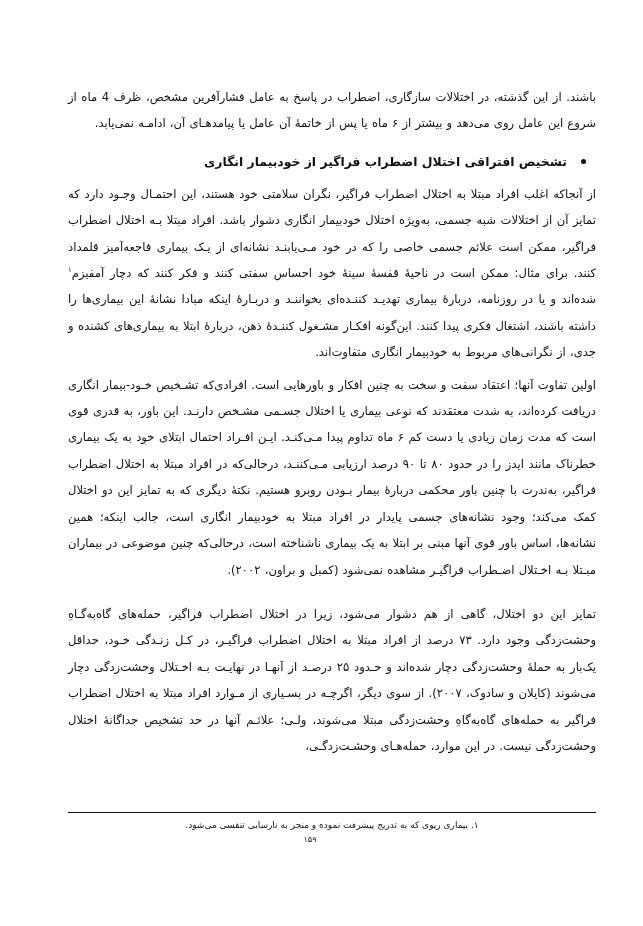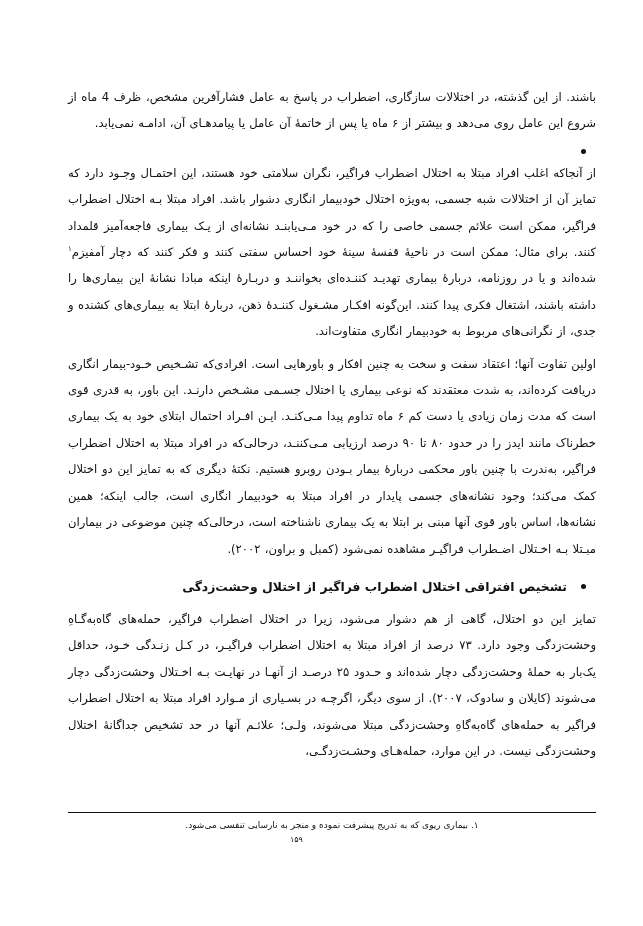--- a/index.html
+++ b/index.html
@@ -72,52 +72,49 @@
       text-align: center;
       font-size: 9px;
       line-height: 14px;
       margin: 0;
     }
     .page-number {
       position: absolute;
       left: 290px;
       top: 834px;
       width: 40px;
-      text-align: left;
+      text-align: center;
       font-size: 8px;
       line-height: 12px;
       direction: rtl;
     }
   </style>
 </head>
 <body>
 
 <div class="page">
 
   <p class="para">باشند. از این گذشته، در اختلالات سازگاری، اضطراب در پاسخ به عامل فشارآفرین مشخص، ظرف 4 ماه از شروع این عامل روی می‌دهد و بیشتر از ۶ ماه یا پس از خاتمهٔ آن عامل یا پیامدهـای آن، ادامـه نمی‌یابد.</p>
 
   <div class="gap-m"></div>
 
   <section>
     <h2 class="heading">
       <span class="bullet"></span>
+      <span>تشخیص افتراقی اختلال اضطراب فراگیر از خودبیمار انگاری</span>
     </h2>
     <div class="gap-s"></div>
     <p class="para"><span>از آنجاکه اغلب افراد مبتلا به اختلال اضطراب فراگیر، نگران سلامتی خود هستند، این احتمـال وجـود دارد که تمایز آن از اختلالات شبه جسمی، به‌ویژه اختلال خودبیمار انگاری دشوار باشد. افراد مبتلا بـه اختلال اضطراب فراگیر، ممکن است علائم جسمی خاصی را که در خود مـی‌یابنـد نشانه‌ای از یـک بیماری فاجعه‌آمیز قلمداد کنند. برای مثال: ممکن است در ناحیهٔ قفسهٔ سینهٔ خود احساس سفتی کنند و فکر کنند که دچار آمفیزم</span><sup class="fnref">۱</sup><span> شده‌اند و یا در روزنامه، دربارهٔ بیماری تهدیـد کننـده‌ای بخواننـد و دربـارهٔ اینکه مبادا نشانهٔ این بیماری‌ها را داشته باشند، اشتغال فکری پیدا کنند. این‌گونه افکـار مشـغول کننـدهٔ ذهن، دربارهٔ ابتلا به بیماری‌های کشنده و جدی، از نگرانی‌های مربوط به خودبیمار انگاری متفاوت‌اند.</span></p>
     <div class="gap-s"></div>
     <p class="para">اولین تفاوت آنها؛ اعتقاد سفت و سخت به چنین افکار و باورهایی است. افرادی‌که تشـخیص خـود-بیمار انگاری دریافت کرده‌اند، به شدت معتقدند که نوعی بیماری یا اختلال جسـمی مشـخص دارنـد. این باور، به قدری قوی است که مدت زمان زیادی یا دست کم ۶ ماه تداوم پیدا مـی‌کنـد. ایـن افـراد احتمال ابتلای خود به یک بیماری خطرناک مانند ایدز را در حدود ۸۰ تا ۹۰ درصد ارزیابی مـی‌کننـد، درحالی‌که در افراد مبتلا به اختلال اضطراب فراگیر، به‌ندرت با چنین باور محکمی دربارهٔ بیمار بـودن روبرو هستیم. نکتهٔ دیگری که به تمایز این دو اختلال کمک می‌کند؛ وجود نشانه‌های جسمی پایدار در افراد مبتلا به خودبیمار انگاری است، جالب اینکه؛ همین نشانه‌ها، اساس باور قوی آنها مبنی بر ابتلا به یک بیماری ناشناخته است، درحالی‌که چنین موضوعی در بیماران مبـتلا بـه اخـتلال اضـطراب فراگیـر مشاهده نمی‌شود (کمبل و براون، ۲۰۰۲).</p>
   </section>
 
   <div class="gap-m"></div>
 
   <section>
-    <h2 class="heading">
-      <span class="bullet"></span>
-      <span>تشخیص افتراقی اختلال اضطراب فراگیر از اختلال وحشت‌زدگی</span>
-    </h2>
     <div class="gap-s"></div>
     <p class="para">تمایز این دو اختلال، گاهی از هم دشوار می‌شود، زیرا در اختلال اضطراب فراگیر، حمله‌های گاه‌به‌گـاهِ وحشت‌زدگی وجود دارد. ۷۳ درصد از افراد مبتلا به اختلال اضطراب فراگیـر، در کـل زنـدگی خـود، حداقل یک‌بار به حملهٔ وحشت‌زدگی دچار شده‌اند و حـدود ۲۵ درصـد از آنهـا در نهایـت بـه اخـتلال وحشت‌زدگی دچار می‌شوند (کایلان و سادوک، ۲۰۰۷). از سوی دیگر، اگرچـه در بسـیاری از مـوارد افراد مبتلا به اختلال اضطراب فراگیر به حمله‌های گاه‌به‌گاهِ وحشت‌زدگی مبتلا می‌شوند، ولـی؛ علائـم آنها در حد تشخیص جداگانهٔ اختلال وحشت‌زدگی نیست. در این موارد، حمله‌هـای وحشـت‌زدگـی،</p>
   </section>
 
 </div>
 
 <div class="footer-rule"></div>
 <p class="footnote">۱. بیماری ریوی که به تدریج پیشرفت نموده و منجر به نارسایی تنفسی می‌شود.</p>
 <div class="page-number">۱۵۹</div>
 

